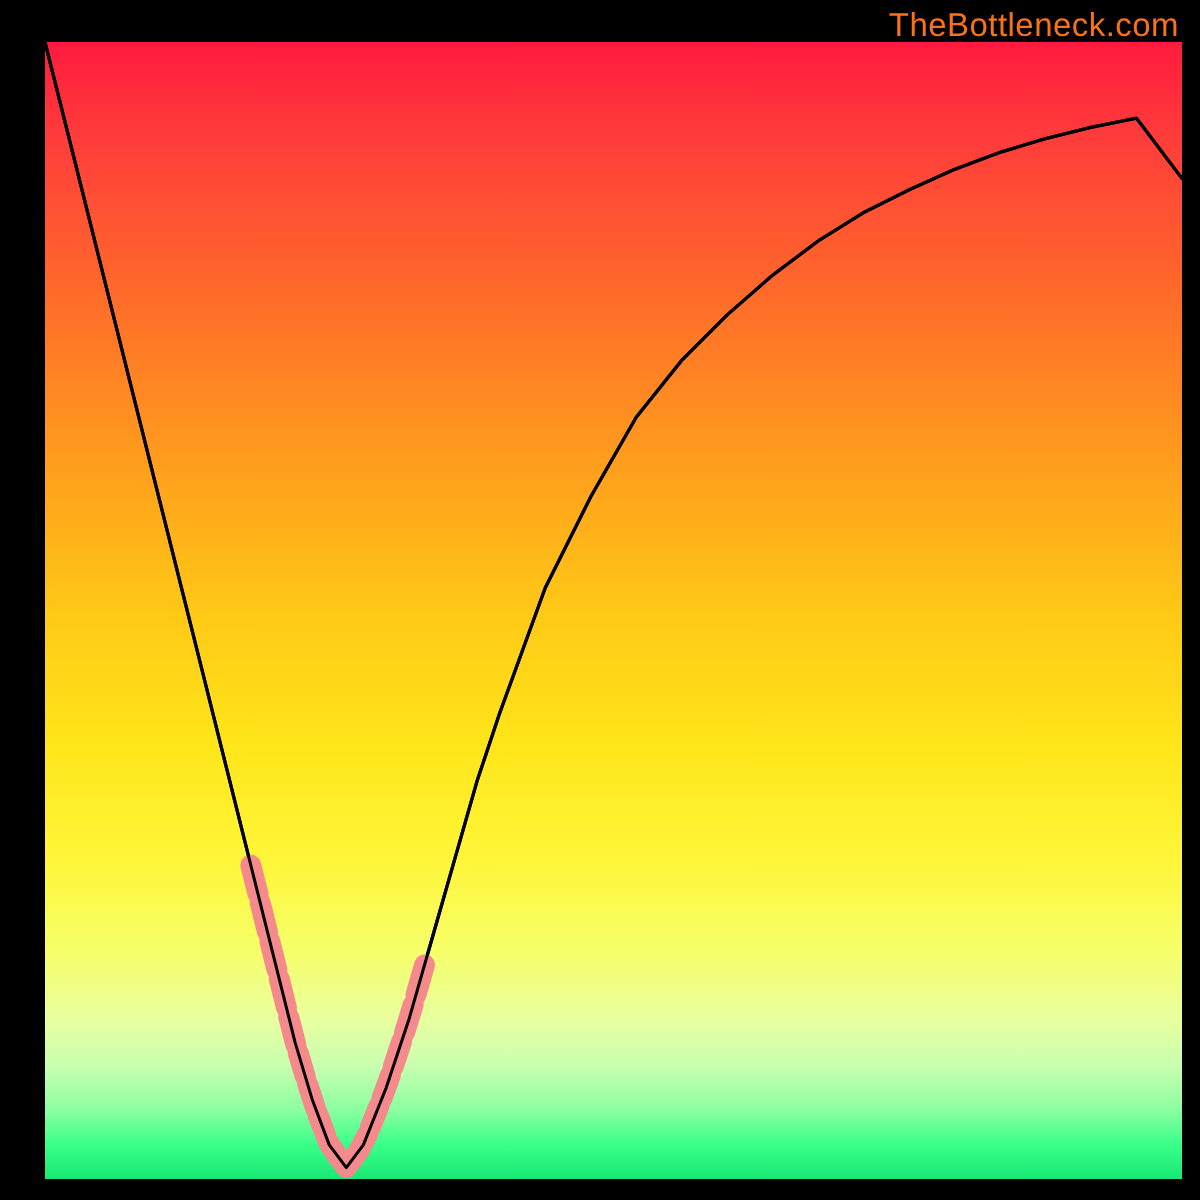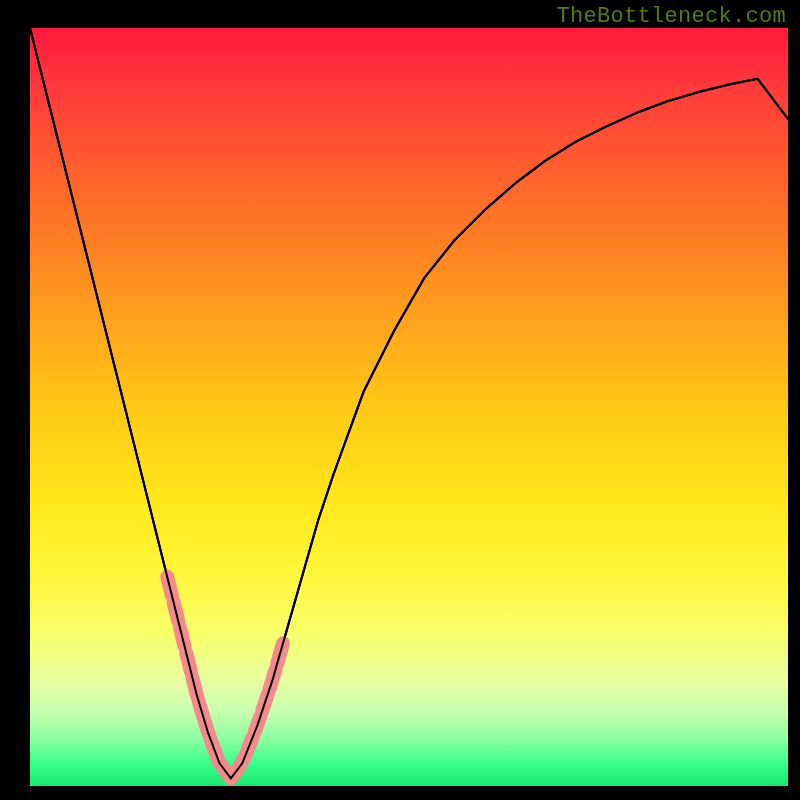--- a/index.html
+++ b/index.html
@@ -32,26 +32,25 @@
       #c9ffb0 90%,
       #8affa0 94%,
       #39ff88 97%,
       #18e874 100%
     );
   }
   .watermark {
     position: absolute;
     top: 4px;
     right: 14px;
-    color: #4d7c0f;
+    color: #f97316;
     font-size: 22px;
     font-weight: 500;
     letter-spacing: 0.3px;
     user-select: none;
-    font-family: Liberation Mono, monospace;
   }
   svg.curve {
     position: absolute;
     inset: 0;
   }
 </style>
 </head>
 <body>
 
 <div class="frame">

